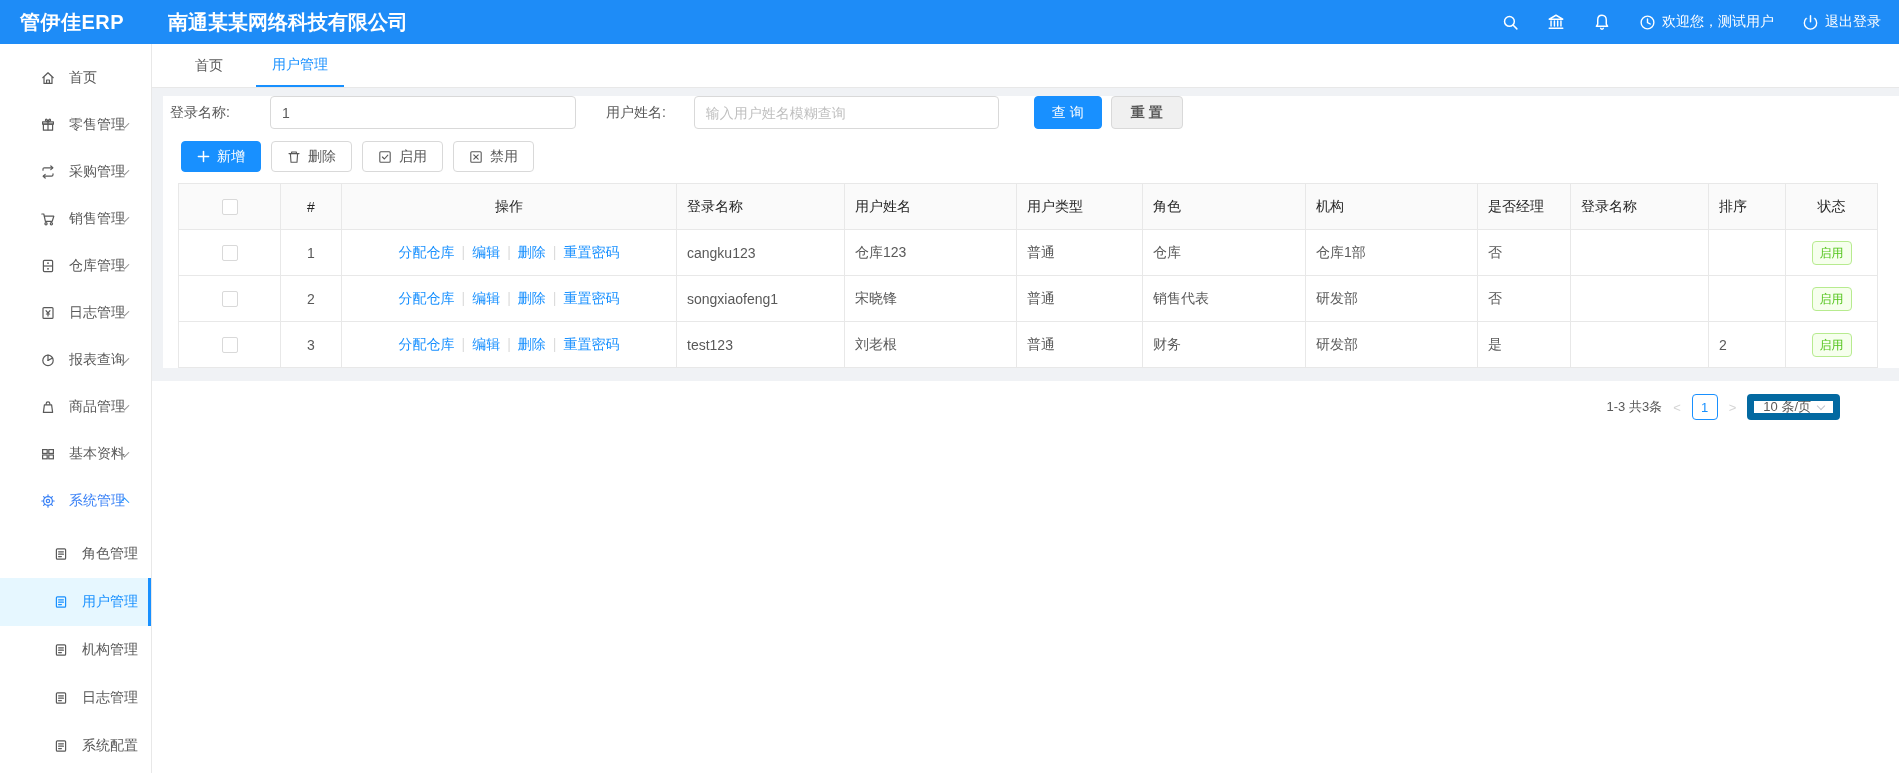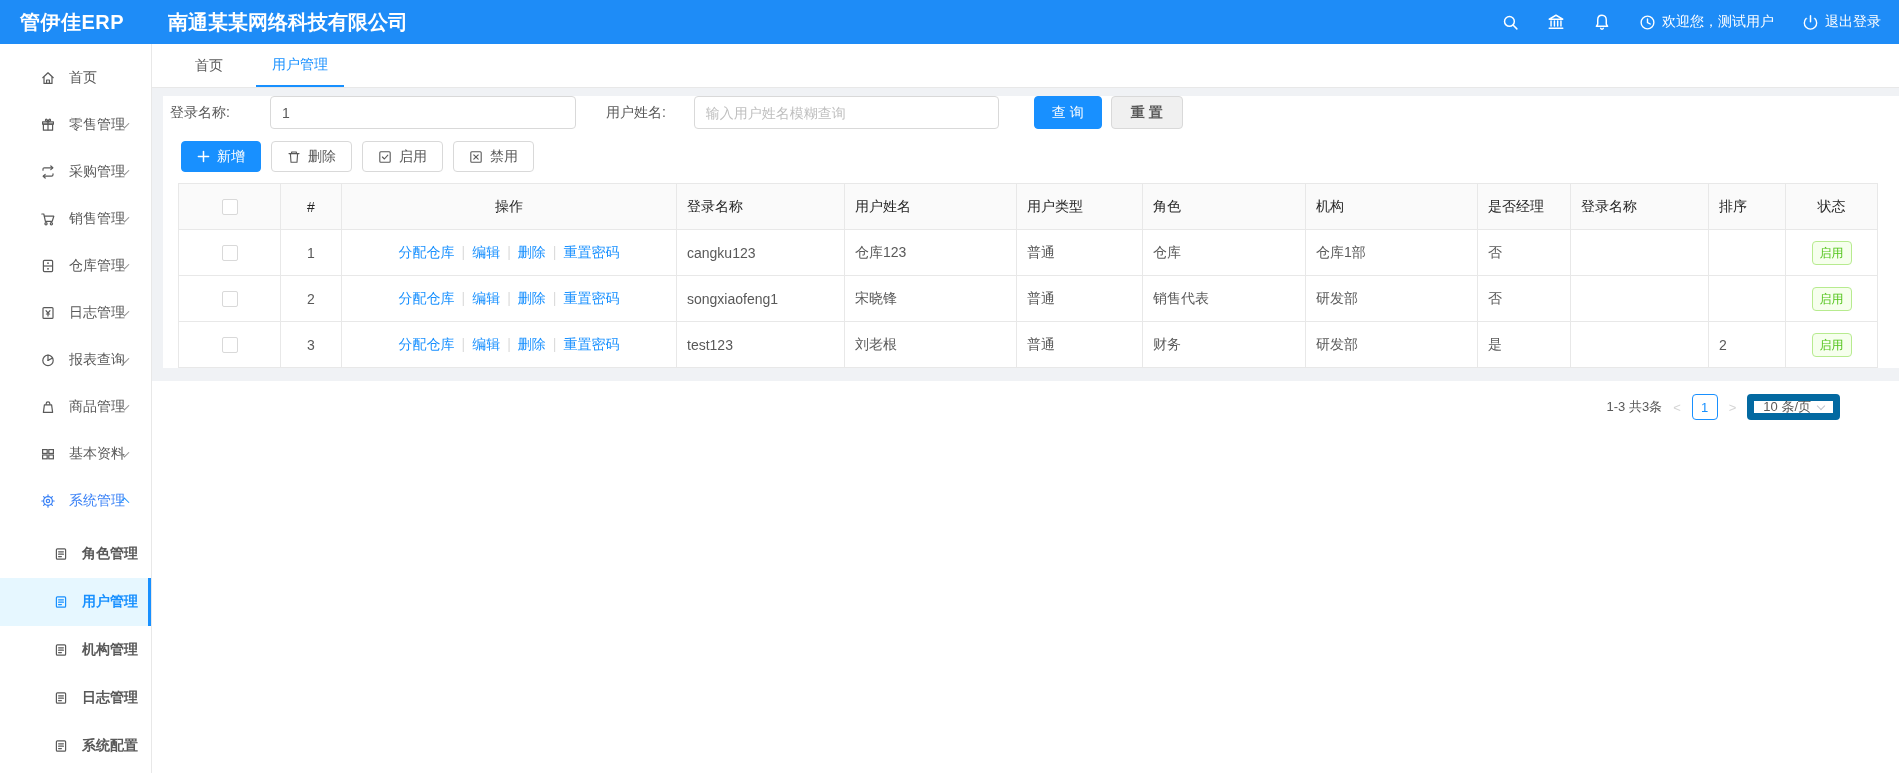--- a/index.html
+++ b/index.html
@@ -11,21 +11,21 @@
   .logo { font-size:20px; font-weight:bold; width:148px; letter-spacing:.5px; }
   .company { font-size:20px; font-weight:600; }
   .hicons { margin-left:auto; display:flex; align-items:center; gap:28px; font-size:14px; }
   .hgroup { display:flex; align-items:flex-end; gap:6px; cursor:pointer; }
   .hicon { display:block; }
 
   
   .app { display:flex; height:729px; }
   .sidebar { width:152px; background:#fff; border-right:1px solid #e8e8e8; padding-top:10px; flex:0 0 152px; }
   .side-item { height:47px; display:flex; align-items:center; padding-left:40px; color:#595959; position:relative; cursor:pointer; }
-  .side-item.sub { height:48px; padding-left:53px;font-weight:bold; }
+  .side-item.sub { height:48px; padding-left:53px; }
   .side-item.first-sub { margin-top:6px; }
   .side-item .sicn { margin-right:13px; flex:0 0 16px; }
   .side-item.blue { color:#3b82f6; }
   .side-item.active { background:#e6f7ff; color:#1890ff; box-shadow:inset -3px 0 0 #1890ff; }
   .chev { position:absolute; right:23px; top:50%; width:7px; height:7px;
           border-right:1.4px solid #8c8c8c; border-bottom:1.4px solid #8c8c8c; }
   .chev.down { transform:translateY(-70%) rotate(45deg); }
   .chev.up { transform:translateY(-30%) rotate(-135deg); border-color:#1890ff; }
 
   .main { flex:1; display:flex; flex-direction:column; background:#f0f2f5; min-width:0; }

